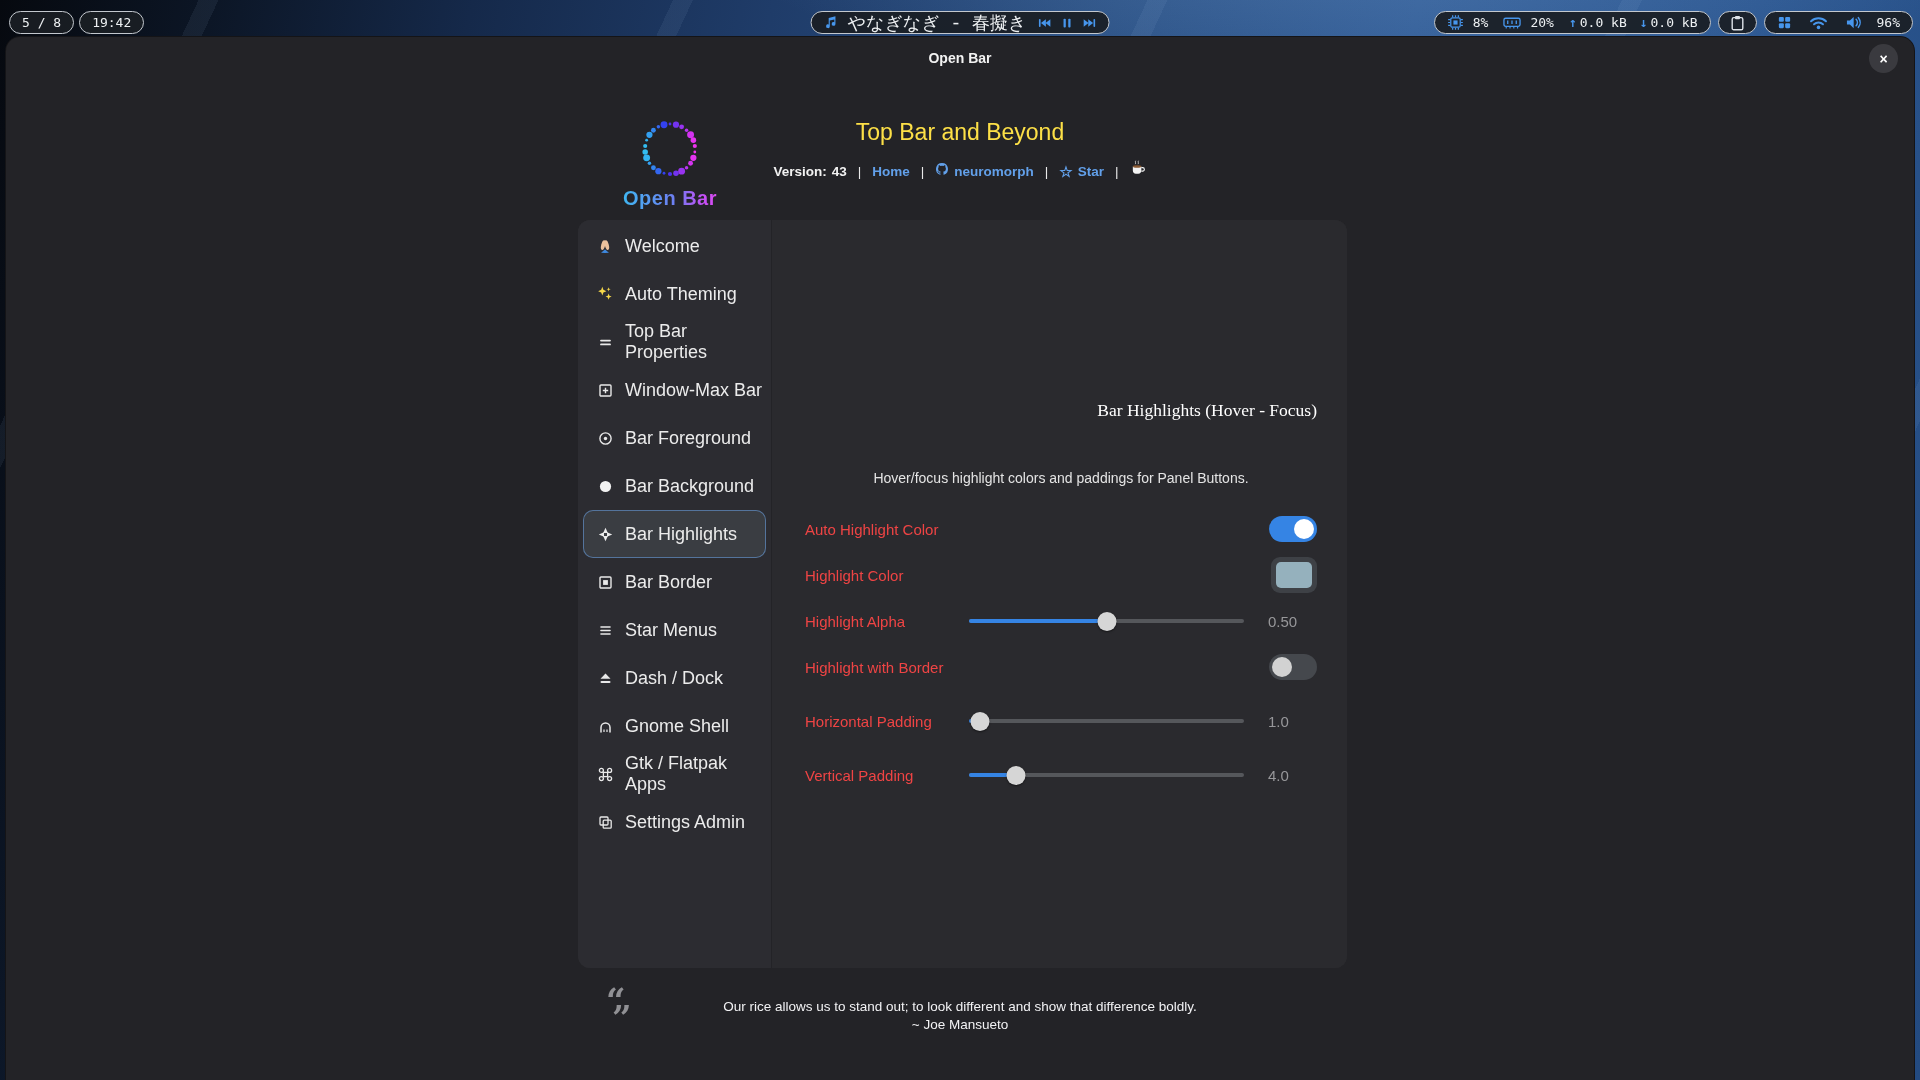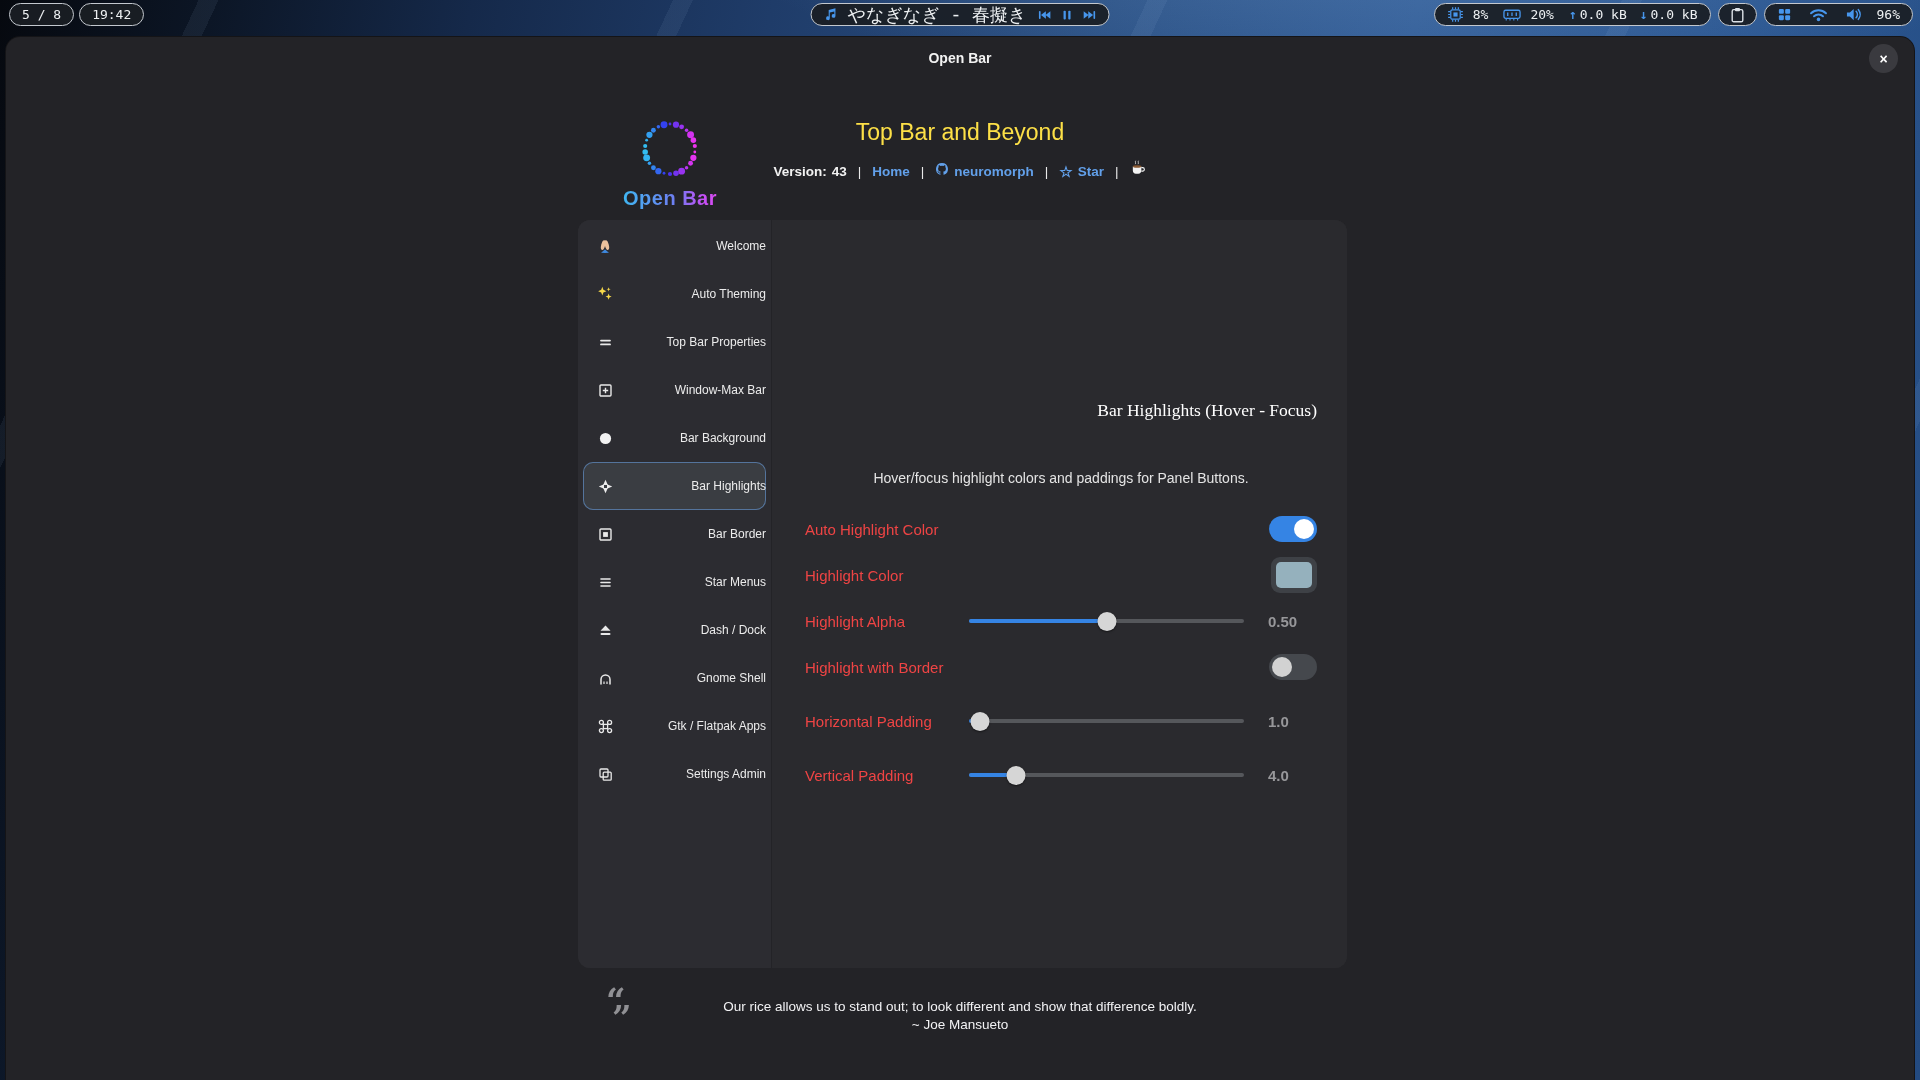--- a/index.html
+++ b/index.html
@@ -5,21 +5,21 @@
   html,body{margin:0;padding:0;width:1920px;height:1080px;overflow:hidden;
     font-family:"Liberation Sans",sans-serif;
     background:
       repeating-linear-gradient(115deg, transparent 0 180px, rgba(175,205,240,.07) 180px 198px, transparent 198px 430px),
       radial-gradient(1100px 260px at 72% -60px, rgba(130,170,215,.28), transparent 60%),
       linear-gradient(102deg,#06090f 0%,#0c1626 10%,#15294a 22%,#1f3c69 36%,#2a5084 52%,#315c96 66%,#2b5690 82%,#234a80 100%);}
   
   .topbar{position:absolute;top:0;left:0;width:100%;height:30px;}
   .pill{display:inline-flex;align-items:center;gap:9px;height:23px;padding:0 12px;
     border:1.5px solid #c3c8ce;border-radius:14px;background:rgba(26,30,36,.93);
-    color:#edf0f2;font:13px "DejaVu Sans Mono",monospace;white-space:nowrap;box-sizing:border-box;}
+    color:#edf0f2;font:13px "DejaVu Sans Mono",monospace;white-space:nowrap;box-sizing:border-box;margin-top:8px;}
   .pill-group-left{position:absolute;left:9px;top:3px;display:flex;gap:5px;}
   .pill-center{position:absolute;left:50%;top:3px;transform:translateX(-50%);}
   .pill-group-right{position:absolute;right:7px;top:3px;display:flex;gap:7px;}
   .pill .ico{display:inline-flex;align-items:center;}
   .net-arrow{color:#4796ec;font-weight:bold;margin-right:-6px;}
   .player-title{font-size:18px;font-family:Liberation Mono, monospace;}
   .pcontrols{display:inline-flex;gap:9px;align-items:center;margin-left:2px;}
   
   .window{position:absolute;top:37px;left:6px;width:1908px;height:1043px;
     background:#232327;border-radius:14px 14px 0 0;box-shadow:0 0 0 1px #141417;}
@@ -39,40 +39,40 @@
   .version-row{margin-top:13px;display:inline-flex;align-items:flex-end;gap:11px;
     font-size:13.5px;font-weight:bold;color:#f2f2f2;line-height:20px;}
   .version-row .sep{color:#e9e9e9;font-weight:normal;}
   .link{color:#62a0ea;cursor:pointer;display:inline-flex;align-items:center;gap:5px;}
   .star-glyph{font-size:15px;}
   
   .card{position:absolute;left:572px;top:183px;width:769px;height:748px;border-radius:12px;
     display:flex;overflow:hidden;background:#2b2b2f;}
   .sidebar{width:194px;background:#2c2c31;border-right:1px solid #232327;padding-top:2px;box-sizing:border-box;}
   .side-item{height:48px;margin:0 5px;border-radius:10px;display:flex;align-items:center;gap:11px;
-    padding-left:13px;color:#ececec;font-size:12px;cursor:pointer;justify-content:space-between;}
+    padding-left:13px;color:#ececec;font-size:18px;cursor:pointer;}
   .side-item.selected{background:#3a3d42;box-shadow:inset 0 0 0 1px #54749c;}
   .side-icon{width:18px;height:18px;display:flex;align-items:center;justify-content:center;flex:none;}
   .content{flex:1;background:#2a2a2e;padding:0 30px 0 33px;box-sizing:border-box;}
   .content-heading{margin-top:178px;text-align:right;font-size:17.5px;line-height:24px;color:#ffffff;font-family:Liberation Serif, serif;}
   .content-desc{margin-top:46px;text-align:center;font-size:14px;line-height:20px;color:#e4e4e4;}
   .rows{margin-top:18px;}
   .row{height:46px;display:flex;align-items:center;}
   .row.gap-top{margin-top:8px;}
   .row-label{flex:1;font-size:15px;color:#ef4444;}
   .toggle{width:48px;height:26px;border-radius:13px;position:relative;cursor:pointer;flex:none;}
   .toggle.on{background:#3584e4;}
   .toggle.off{background:#45484d;}
   .toggle .knob{position:absolute;top:3px;width:20px;height:20px;border-radius:50%;}
   .toggle.on .knob{right:3px;background:#ffffff;}
   .toggle.off .knob{left:3px;background:#d2d2d2;}
   .color-btn{width:46px;height:36px;border-radius:9px;background:#3e4146;display:flex;
     align-items:center;justify-content:center;cursor:pointer;flex:none;}
   .color-swatch{width:36px;height:26px;border-radius:5px;}
-  .slider-group{display:flex;align-items:center;flex:none;font-weight:bold;}
+  .slider-group{display:flex;align-items:center;flex:none;}
   .track{width:275px;height:4px;border-radius:2px;background:#55575b;position:relative;cursor:pointer;}
   .fill{height:4px;border-radius:2px;background:#3584e4;}
   .sknob{position:absolute;top:-7.5px;width:19px;height:19px;border-radius:50%;background:#d6d6d6;
     transform:translateX(-50%);box-shadow:0 1px 2px rgba(0,0,0,.5);cursor:grab;}
   .slider-value{width:49px;margin-left:24px;font-size:15px;color:#97979a;}
   
   .footer{position:absolute;left:0;right:0;top:961px;text-align:center;
     font-size:13.5px;line-height:18px;color:#f2f2f4;}
   .quote-icon{position:absolute;left:594px;top:-6px;color:#909094;
     font-family:"DejaVu Serif",serif;font-weight:bold;font-size:34px;line-height:16px;}
@@ -296,20 +296,29 @@
             <svg width="17" height="17" viewBox="0 0 17 17" fill="none" stroke="#e9e9e9" stroke-width="1.4">
               <rect x="3" y="3" width="11" height="11" rx="1"></rect>
               <path d="M8.5 5.8v5.4M5.8 8.5h5.4"></path>
             </svg>
           </span>
           <span>Window-Max Bar</span>
         </div>
         <div class="side-item">
           <span class="side-icon">
             <svg width="17" height="17" viewBox="0 0 17 17">
+              <circle cx="8.5" cy="8.5" r="5.6" stroke="#e9e9e9" fill="none" stroke-width="1.4"></circle>
+              <circle cx="8.5" cy="8.5" r="1.7" fill="#e9e9e9"></circle>
+            </svg>
+          </span>
+          <span>Bar Foreground</span>
+        </div>
+        <div class="side-item">
+          <span class="side-icon">
+            <svg width="17" height="17" viewBox="0 0 17 17">
               <circle cx="8.5" cy="8.5" r="5.6" fill="#f2f2f2"></circle>
             </svg>
           </span>
           <span>Bar Background</span>
         </div>
         <div class="side-item selected">
           <span class="side-icon">
             <svg width="17" height="17" viewBox="0 0 17 17" fill="#ededed">
               <g>
                 <path d="M8.5 1.8L10.8 7H6.2z"></path>

